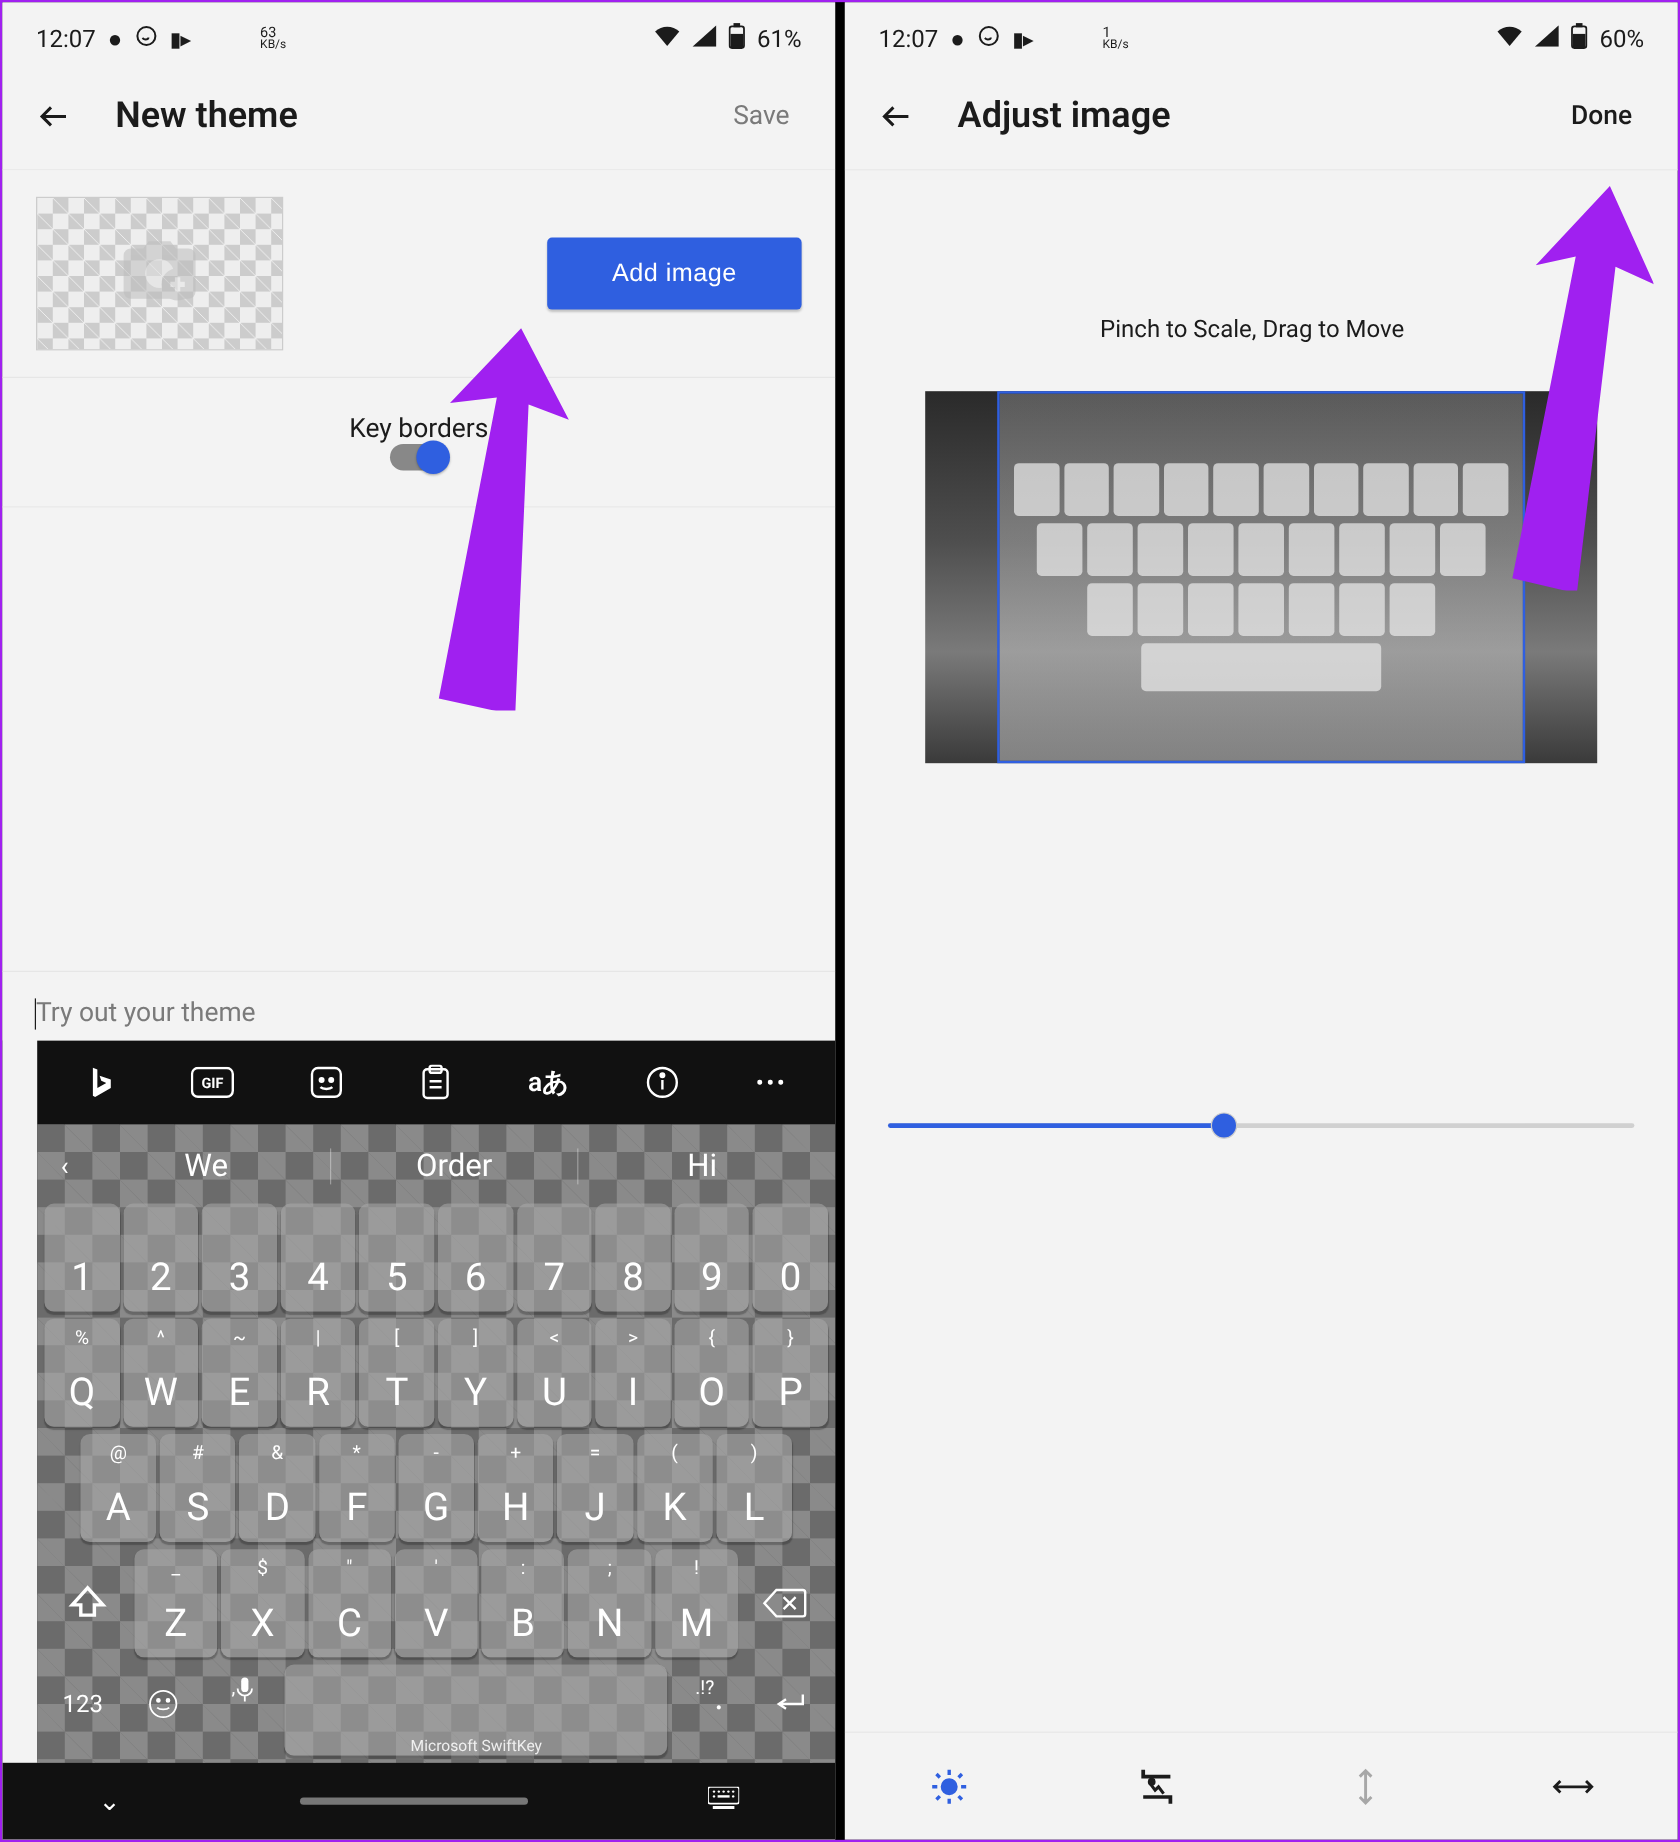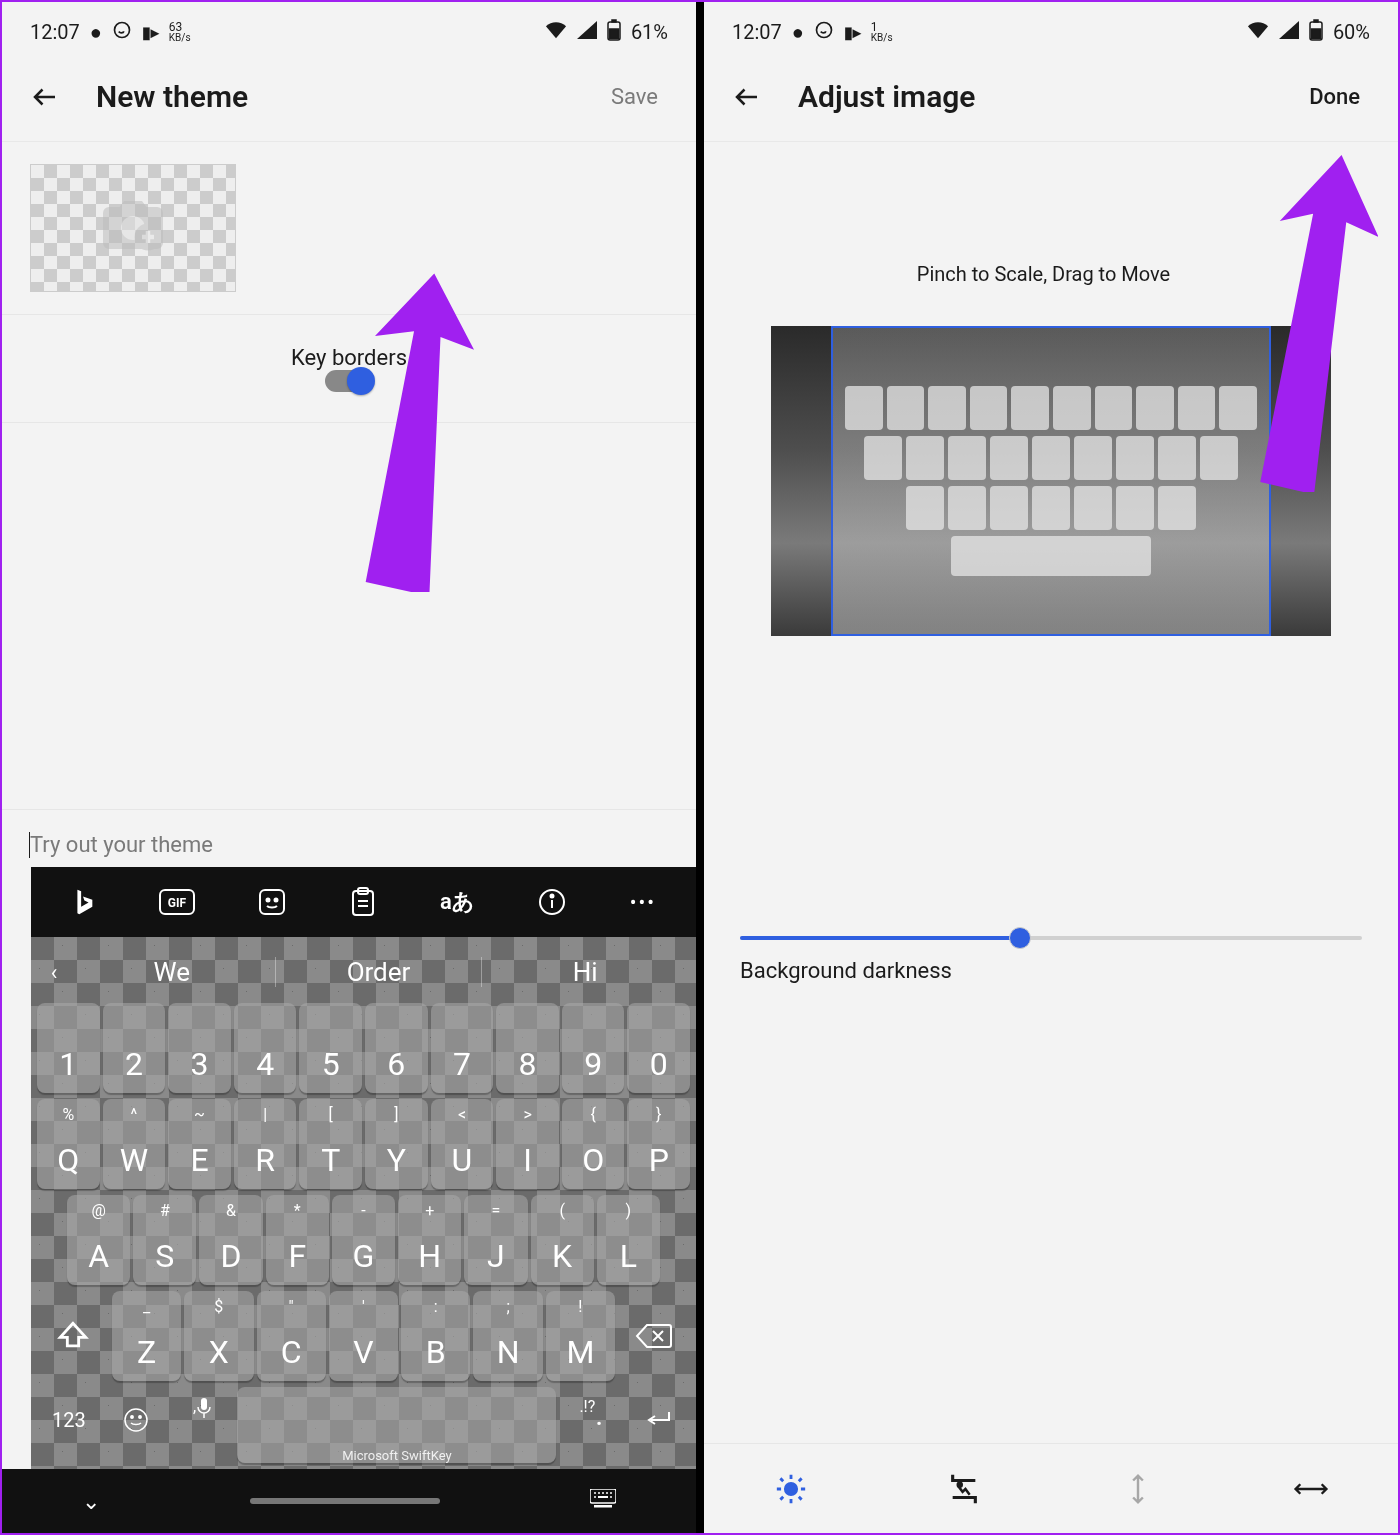--- a/index.html
+++ b/index.html
@@ -31,21 +31,21 @@
     display: flex;
     justify-content: space-between;
     align-items: center;
     padding: 10px 28px 0 28px;
     background: #f3f3f3;
     color: #1b1b1b;
     font-size: 20px;
     font-weight: 400;
   }
   .statusbar .left, .statusbar .right { display: flex; align-items: center; gap: 10px; }
-  .statusbar .kbs { font-size: 12px; line-height: 1; display:flex; flex-direction:column; align-items:flex-start;}
+  .statusbar .kbs { font-size: 12px; line-height: 1; display:flex; flex-direction:column; align-items:flex-start;margin-left:48px;}
   .appbar {
     height: 90px;
     display: flex;
     align-items: center;
     padding: 0 28px;
     background: #f3f3f3;
     border-bottom: 1px solid #e8e8e8;
   }
   .back-icon { width: 30px; height: 30px; margin-right: 36px; cursor: pointer; }
   .appbar-title { font-size: 30px; font-weight: 600; flex: 1; color: #1b1b1b; }
@@ -239,20 +239,21 @@
     <div class="content">
       <div class="row-addimg">
         <div class="thumb">
           <svg width="72" height="72" viewBox="0 0 24 24" fill="#bdbdbd">
               <path d="M9 3h6l1.5 2H20a2 2 0 012 2v10a2 2 0 01-2 2H4a2 2 0 01-2-2V7a2 2 0 012-2h3.5L9 3z"></path>
               <circle cx="12" cy="12" r="4" fill="#e0e0e0"></circle>
               <circle cx="17" cy="15" r="4.5" fill="#bdbdbd"></circle>
               <path d="M17 13v4M15 15h4" stroke="#e8e8e8" stroke-width="1.5"></path>
             </svg>
         </div>
+        <button class="btn-primary">Add image</button>
       </div>
       <div class="row-setting">
         <span>Key borders</span>
         <div class="toggle"></div>
       </div>
     </div>
 
     <div style="flex:1;background:#f3f3f3;"></div>
 
     <div class="tryout">Try out your theme</div>
@@ -603,21 +604,20 @@
         </div>
       </div>
     </div>
 
     <div class="slider-row">
       <div class="slider">
         <div class="fill"></div>
           <div class="thumb"></div>
       </div>
     </div>
-    <div class="slider-label">Background darkness</div>
 
     <div style="flex:1"></div>
     <div class="bottom-tabs">
       <div class="tab active">
         <svg width="34" height="34" viewBox="0 0 24 24" fill="none" stroke="#2f5fe0" stroke-width="2">
             <circle cx="12" cy="12" r="4" fill="#2f5fe0"></circle>
             <path d="M12 2v3M12 19v3M2 12h3M19 12h3M4.5 4.5l2 2M17.5 17.5l2 2M19.5 4.5l-2 2M6.5 17.5l-2 2"></path>
           </svg>
       </div>
       <div class="tab">

